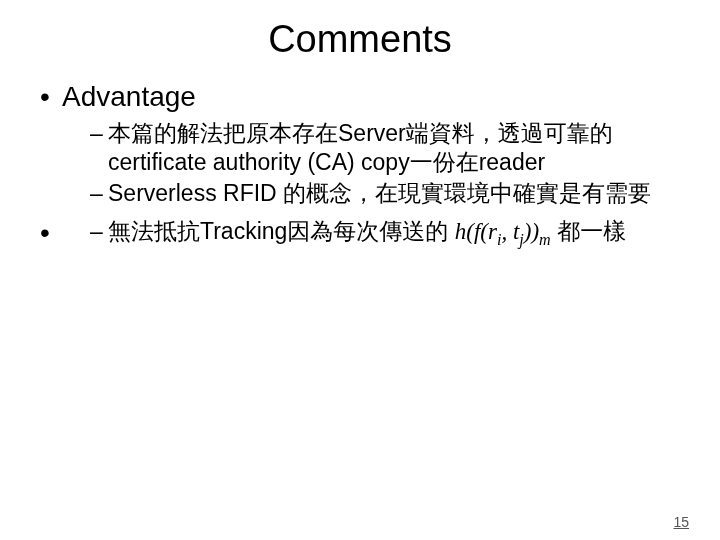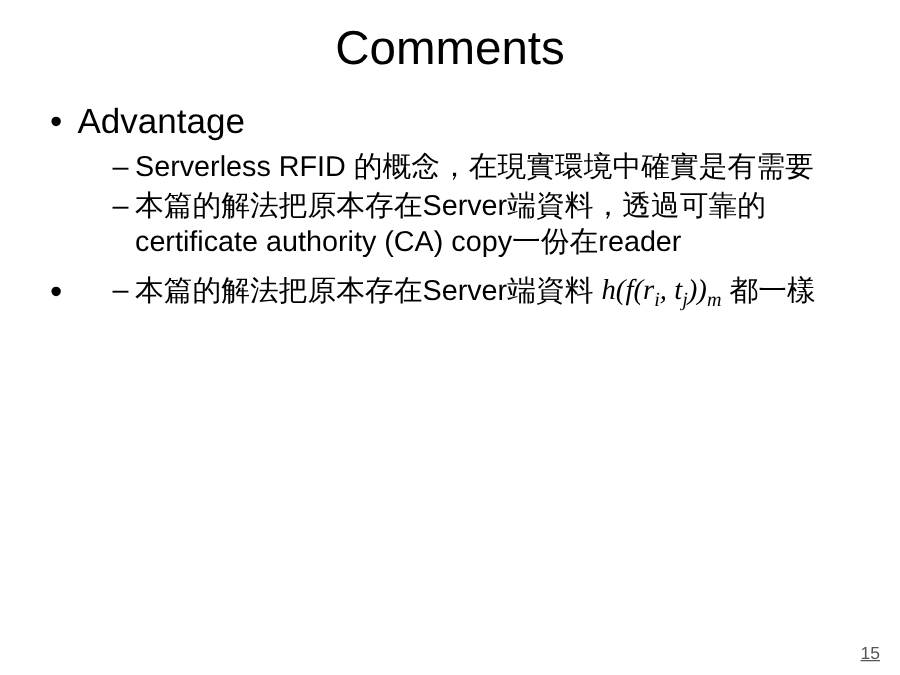--- a/index.html
+++ b/index.html
@@ -55,21 +55,21 @@
     padding-left: 18px;
   }
   ul.lvl2 > li::before {
     content: "–";
     position: absolute;
     left: 0;
     top: 0;
   }
   .page-num {
     position: absolute;
-    right: 16px;
+    right: 31px;
     bottom: 10px;
     font-size: 14px;
     color: #555;
     text-decoration: underline;
   }
   .formula {
     font-family: "Times New Roman", serif;
     font-style: italic;
   }
   .formula .sub {
@@ -87,29 +87,29 @@
 
 <div class="slide">
 
   <h1 class="title">Comments</h1>
 
   <ul class="lvl1">
 
     <li>
       <span>Advantage</span>
       <ul class="lvl2">
+        <li>本篇的解法把原本存在Server端資料，透過可靠的certificate authority (CA) copy一份在reader</li>
         <li>Serverless RFID 的概念，在現實環境中確實是有需要</li>
-        <li>本篇的解法把原本存在Server端資料，透過可靠的certificate authority (CA) copy一份在reader</li>
       </ul>
     </li>
 
     <li>
       <ul class="lvl2">
         <li>
-          <span>本篇的解法把原本存在Server端資料</span>
+          <span>無法抵抗Tracking因為每次傳送的</span>
           <span class="inline-formula-wrap">
             <span class="formula">
               <span>h</span>(<span>f</span>(<span>r</span><span class="sub">i</span>,&nbsp;<span>t</span><span class="sub">j</span>))<span class="sub">m</span>
             </span>
           </span>
           <span>都一樣</span>
         </li>
       </ul>
     </li>
 

